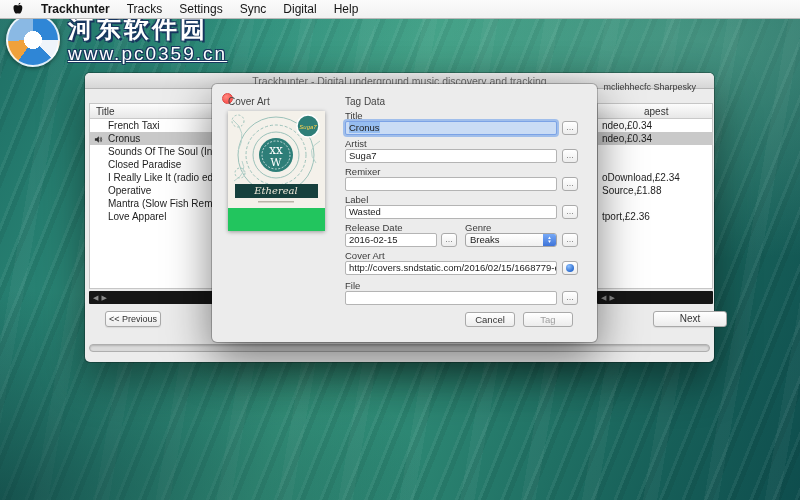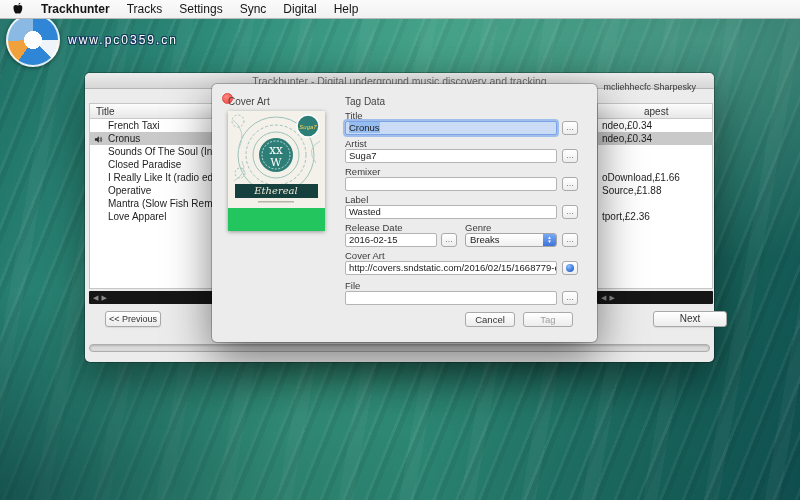--- a/index.html
+++ b/index.html
@@ -34,22 +34,23 @@
       conic-gradient(#2f86d6 0 90deg, #eef4fa 90deg 135deg, #2f86d6 135deg 215deg, #f0a13b 215deg 268deg, #8ab9e4 268deg 360deg);
     border:2px solid rgba(255,255,255,0.85);
     box-shadow:0 1px 4px rgba(0,0,0,0.45);
   }
   .wm-text { display:flex; flex-direction:column; line-height:1.1; }
   .wm-name {
     font-size:25px; font-weight:bold; color:#ffffff; letter-spacing:3px;
     text-shadow:2px 2px 0 #17355e, -1px -1px 0 #17355e, 1px -1px 0 #17355e, -1px 1px 0 #17355e;
   }
   .wm-url {
-    font-size:12px; color:#ffffff; letter-spacing:2px; margin-top:2px;
+    font-size:19px; color:#ffffff; letter-spacing:2px; margin-top:2px;
     text-shadow:1px 1px 0 #17355e, -1px -1px 0 #17355e, 1px -1px 0 #17355e, -1px 1px 0 #17355e;
+    text-decoration:underline;
   }
 
   
   .window {
     position:absolute; left:85px; top:73px; width:629px; height:289px;
     background:#ececec; border-radius:5px;
     box-shadow:0 18px 45px rgba(0,0,0,0.45), 0 0 0 1px rgba(0,0,0,0.25);
     z-index:5;
   }
   .titlebar {
@@ -169,20 +170,21 @@
   <span>Tracks</span>
   <span>Settings</span>
   <span>Sync</span>
   <span>Digital</span>
   <span>Help</span>
 </div>
 
 <div class="watermark">
   <div class="wm-logo"></div>
   <div class="wm-text">
+    <span class="wm-name">河东软件园</span>
     <span class="wm-url">www.pc0359.cn</span>
   </div>
 </div>
 
 <div class="window">
   <div class="titlebar">Trackhunter - Digital underground music discovery and tracking</div>
   <div class="hdr-frag">mcliehhecfc Sharpesky</div>
 
   <div class="pane left">
     <div class="pane-header">Title</div>
@@ -203,21 +205,21 @@
     <div class="row">Mantra (Slow Fish Remix)</div>
     <div class="row">Love Apparel</div>
   </div>
 
   <div class="pane right">
     <div class="pane-header">apest</div>
     <div class="row">ndeo,£0.34</div>
     <div class="row selected">ndeo,£0.34</div>
     <div class="row"></div>
     <div class="row"></div>
-    <div class="row">oDownload,£1.66</div>
+    <div class="row">oDownload,£2.34</div>
     <div class="row">Source,£1.88</div>
     <div class="row"></div>
     <div class="row">tport,£2.36</div>
   </div>
 
   <div class="scrollbar left">
     <span class="scroll-arrow">◀</span>
     <span class="scroll-arrow">▶</span>
   </div>
   <div class="scrollbar rightbar">

